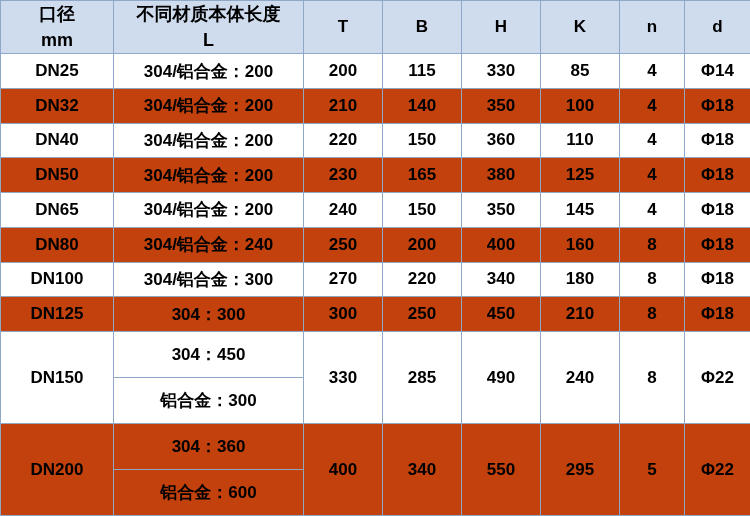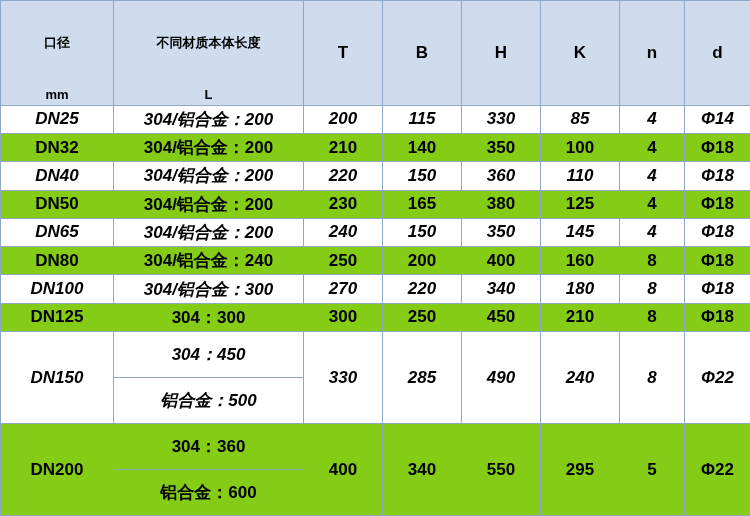--- a/index.html
+++ b/index.html
@@ -28,37 +28,35 @@
     color: #000000;
     padding: 0 2px;
   }
   thead th {
     background: #cfdcee;
     font-size: 17px;
     line-height: 1.45;
   }
   tbody tr.even td {
     background: #ffffff;
-    font-style: italic;
   }
   tbody tr.odd td {
-    background: #84cc16;
+    background: #c2410c;
   }
   .col-dn { width: 113px; }
   .col-len { width: 190px; }
   .col-t { width: 79px; }
   .col-b { width: 79px; }
   .col-h { width: 79px; }
   .col-k { width: 79px; }
   .col-n { width: 65px; }
   .col-d { width: 66px; }
   .hdr-sub {
     display: block;
-    font-size: 13px;
-    margin-top: 33px;
+    font-size: 18px;
   }
   .sub-cell {
     height: 45px;
   }
   .len-sub {
     font-size: 17px;
   }
 </style>
 </head>
 <body>
@@ -186,21 +184,21 @@
       <td rowspan="2">DN150</td>
       <td class="sub-cell len-sub">304：450</td>
       <td rowspan="2">330</td>
       <td rowspan="2">285</td>
       <td rowspan="2">490</td>
       <td rowspan="2">240</td>
       <td rowspan="2">8</td>
       <td rowspan="2">Φ22</td>
     </tr>
     <tr class="even">
-      <td class="sub-cell len-sub">铝合金：500</td>
+      <td class="sub-cell len-sub">铝合金：300</td>
     </tr>
 
     <tr class="odd">
       <td rowspan="2">DN200</td>
       <td class="sub-cell len-sub">304：360</td>
       <td rowspan="2">400</td>
       <td rowspan="2">340</td>
       <td rowspan="2">550</td>
       <td rowspan="2">295</td>
       <td rowspan="2">5</td>

